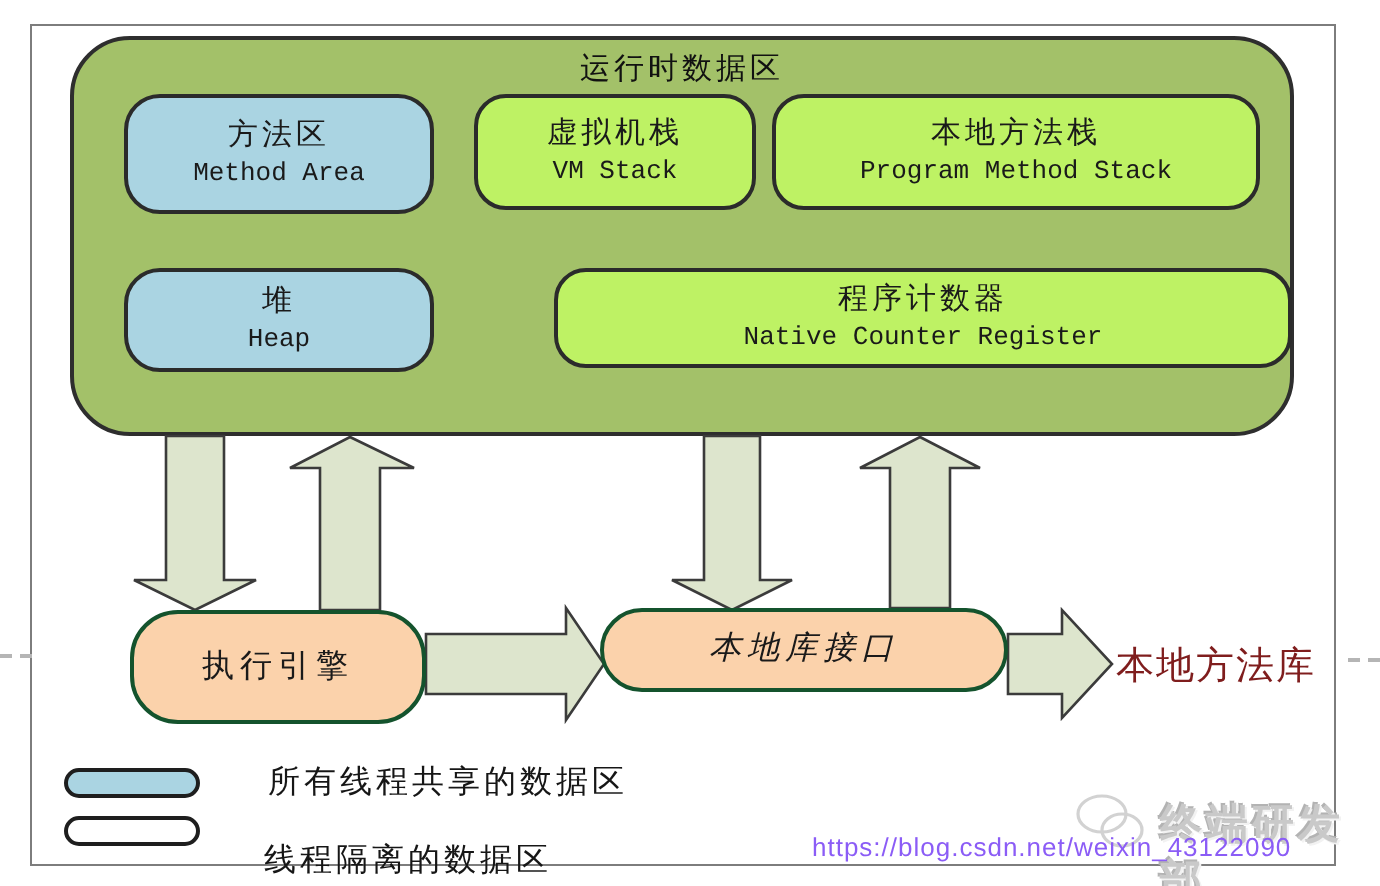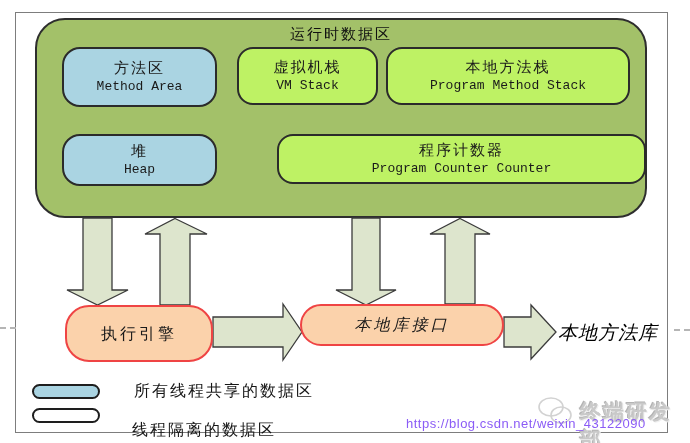--- a/index.html
+++ b/index.html
@@ -31,35 +31,35 @@
   .node{
     position:absolute;box-sizing:border-box;display:flex;flex-direction:column;
     align-items:center;justify-content:center;text-align:center;
     border:2px solid #2b2b2b;border-radius:16px;background:#bef264;line-height:1.25;
   }
   .node .zh{font-size:15px;letter-spacing:2px;}
   .node .en{font-family:"Liberation Mono",monospace;font-size:13px;margin-top:1px;}
   .node.shared{background:var(--shared-blue,#aad4e2);border-radius:18px;}
   .node.engine{
     background:var(--engine-orange,#fbd2ab);
-    border:2px solid #ef4444;border-radius:24px;
+    border:2px solid #14532d;border-radius:24px;
   }
   .node.engine .zh{font-size:16px;letter-spacing:3px;}
 
   #method-area{left:62px;top:47px;width:155px;height:60px;}
   #vm-stack{left:237px;top:47px;width:141px;height:58px;}
   #native-method-stack{left:386px;top:47px;width:244px;height:58px;}
   #heap{left:62px;top:134px;width:155px;height:52px;}
   #program-counter{left:237px;top:134px;width:369px;height:50px;margin-left:40px;}
   #execution-engine{left:65px;top:305px;width:148px;height:57px;}
   #native-interface{left:300px;top:304px;width:204px;height:42px;font-style:italic;}
 
   .native-lib-label{
     position:absolute;left:558px;top:320px;width:120px;
-    font-size:19px;letter-spacing:1px;color:#000000;font-style:italic;
+    font-size:19px;letter-spacing:1px;color:#7f1d1d;
   }
 
   .legend-pill{
     position:absolute;left:32px;width:68px;height:15px;border-radius:9px;
     border:2px solid #1e1e1e;box-sizing:border-box;background:#fff;
   }
   #legend-pill-shared{top:384px;background:var(--shared-blue,#aad4e2);}
   #legend-pill-isolated{top:408px;background:var(--isolated-white,#ffffff);}
   .legend-label{position:absolute;left:114px;font-size:16px;letter-spacing:2px;color:#161616;}
   #legend-label-shared{top:381px;margin-left:20px;}
@@ -113,21 +113,21 @@
     <div class="en">Program Method Stack</div>
   </div>
 
   <div class="node shared" id="heap">
     <div class="zh">堆</div>
     <div class="en">Heap</div>
   </div>
 
   <div class="node" id="program-counter">
     <div class="zh">程序计数器</div>
-    <div class="en">Program Counter Counter</div>
+    <div class="en">Native Counter Register</div>
   </div>
 
   <div class="node engine" id="execution-engine">
     <div class="zh">执行引擎</div>
   </div>
 
   <div class="node engine" id="native-interface">
     <div class="zh">本地库接口</div>
   </div>
 

